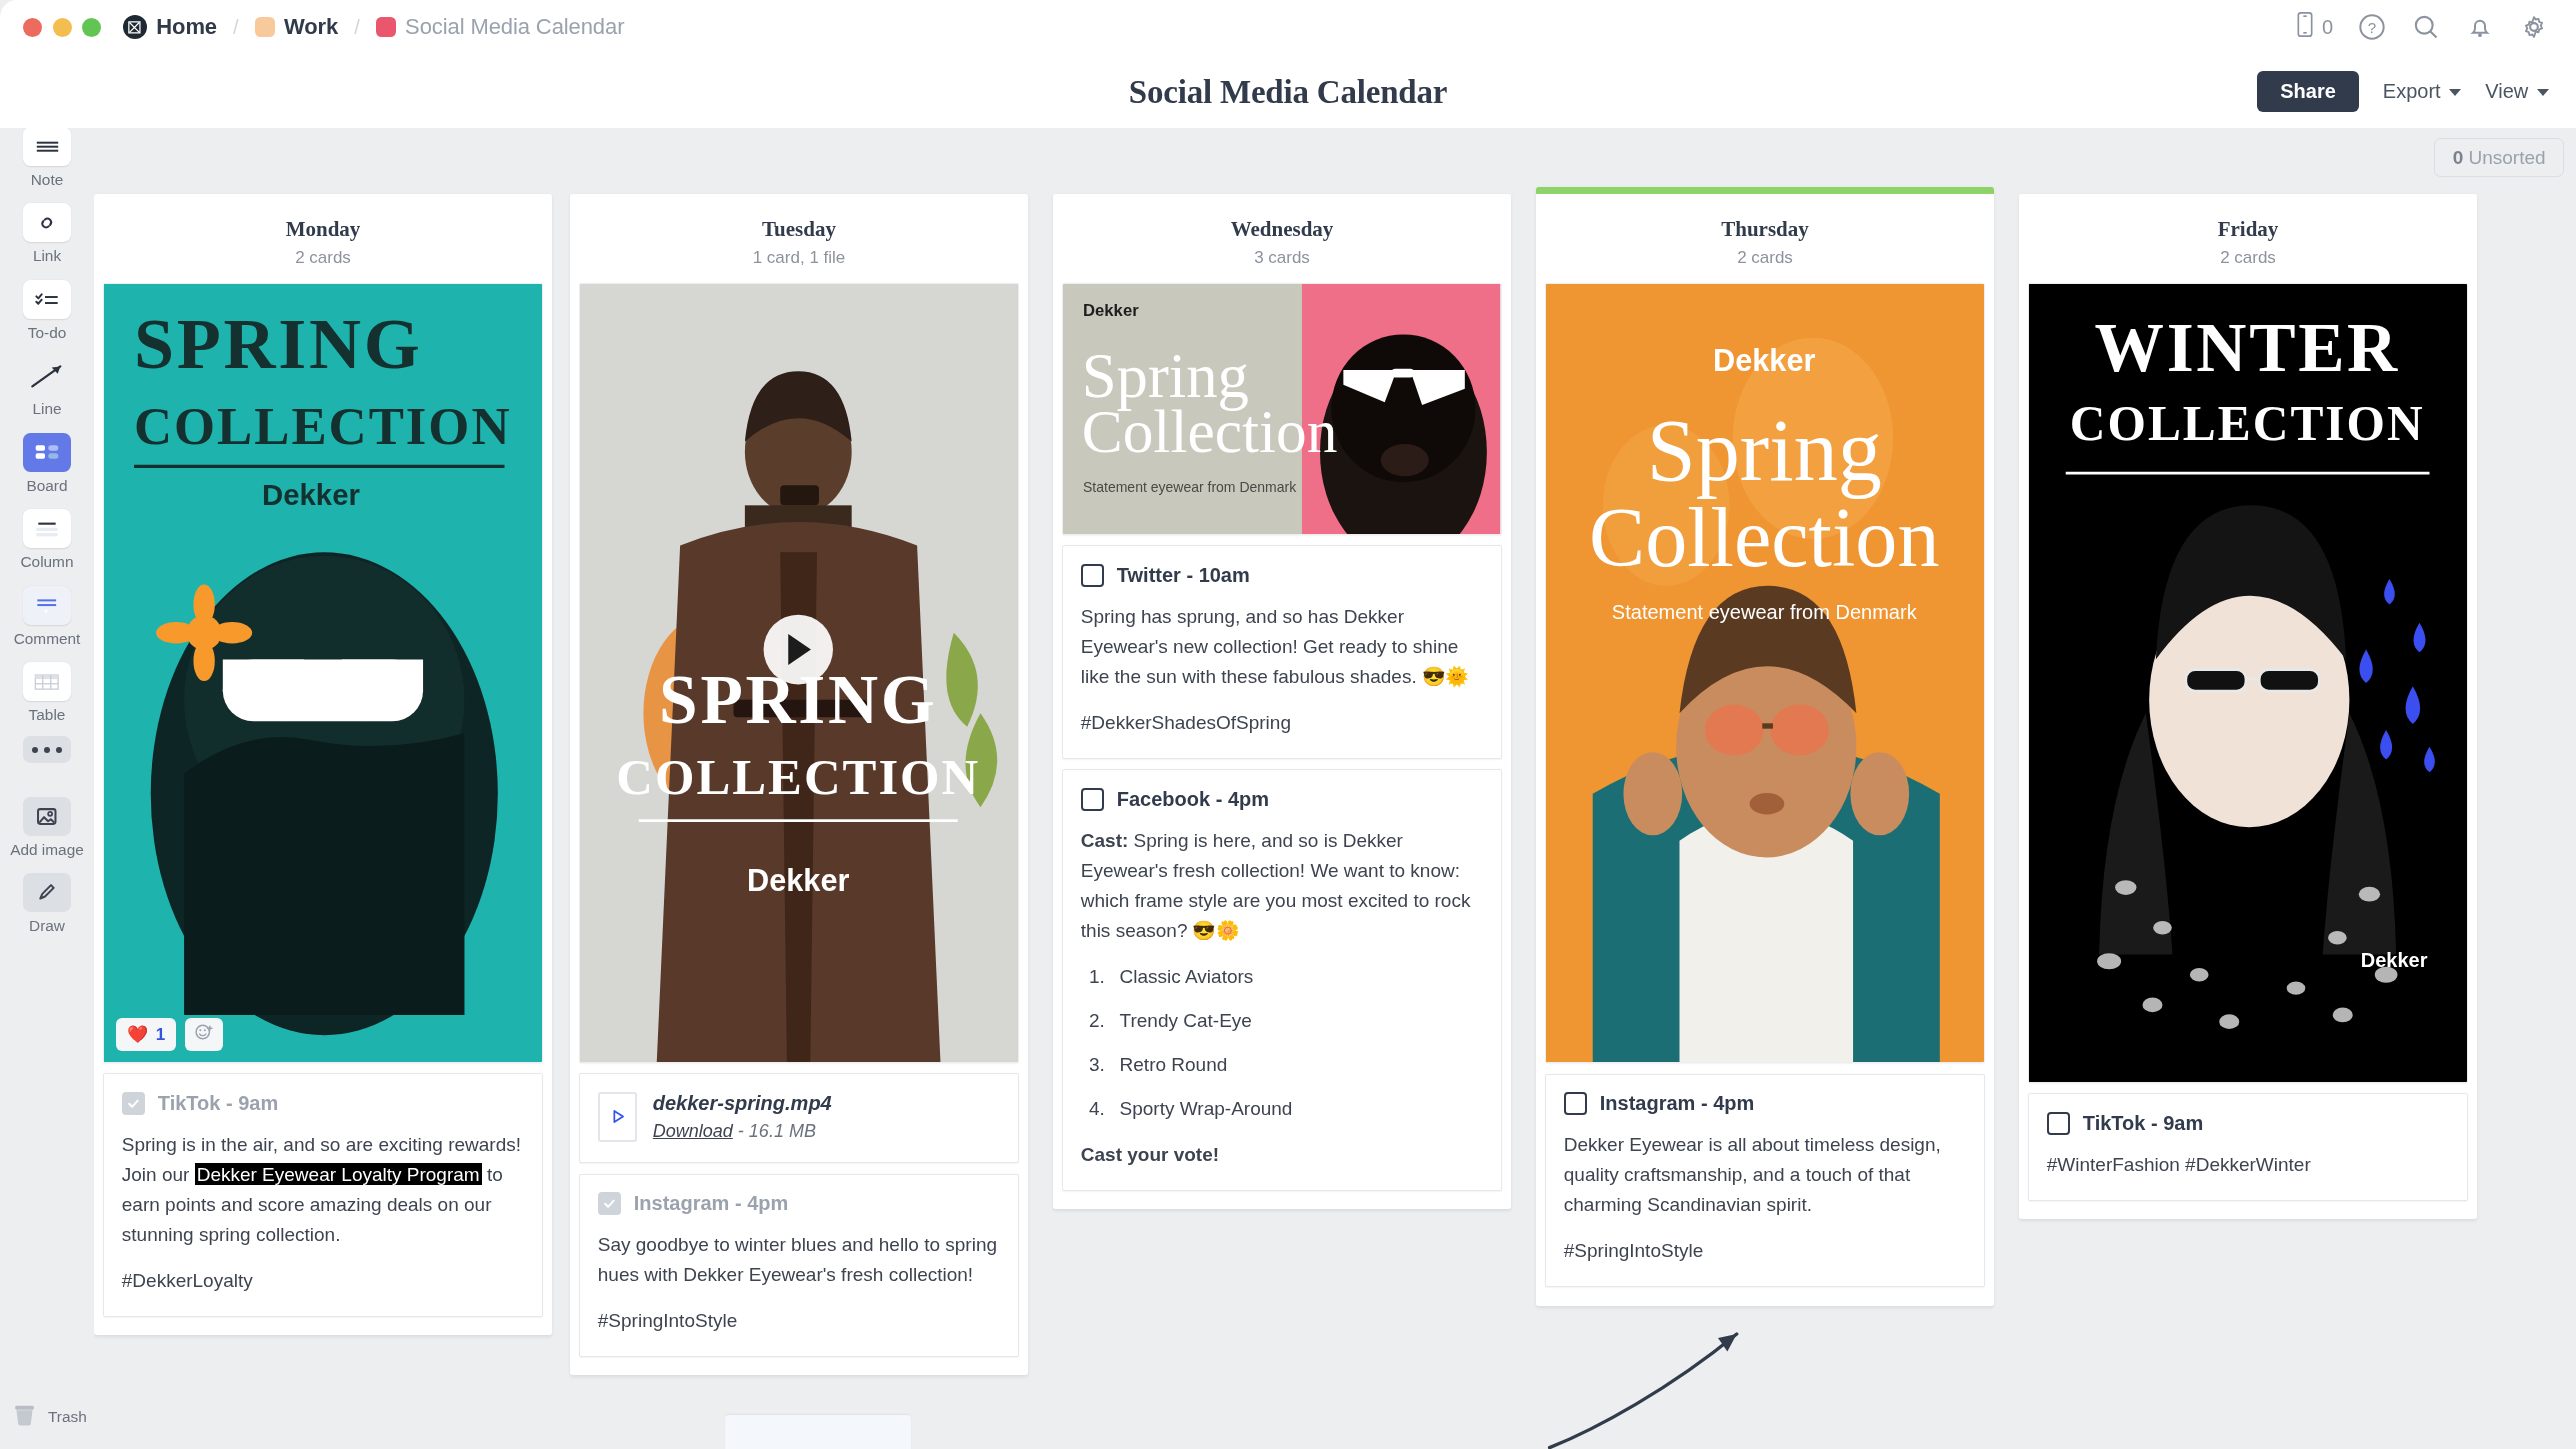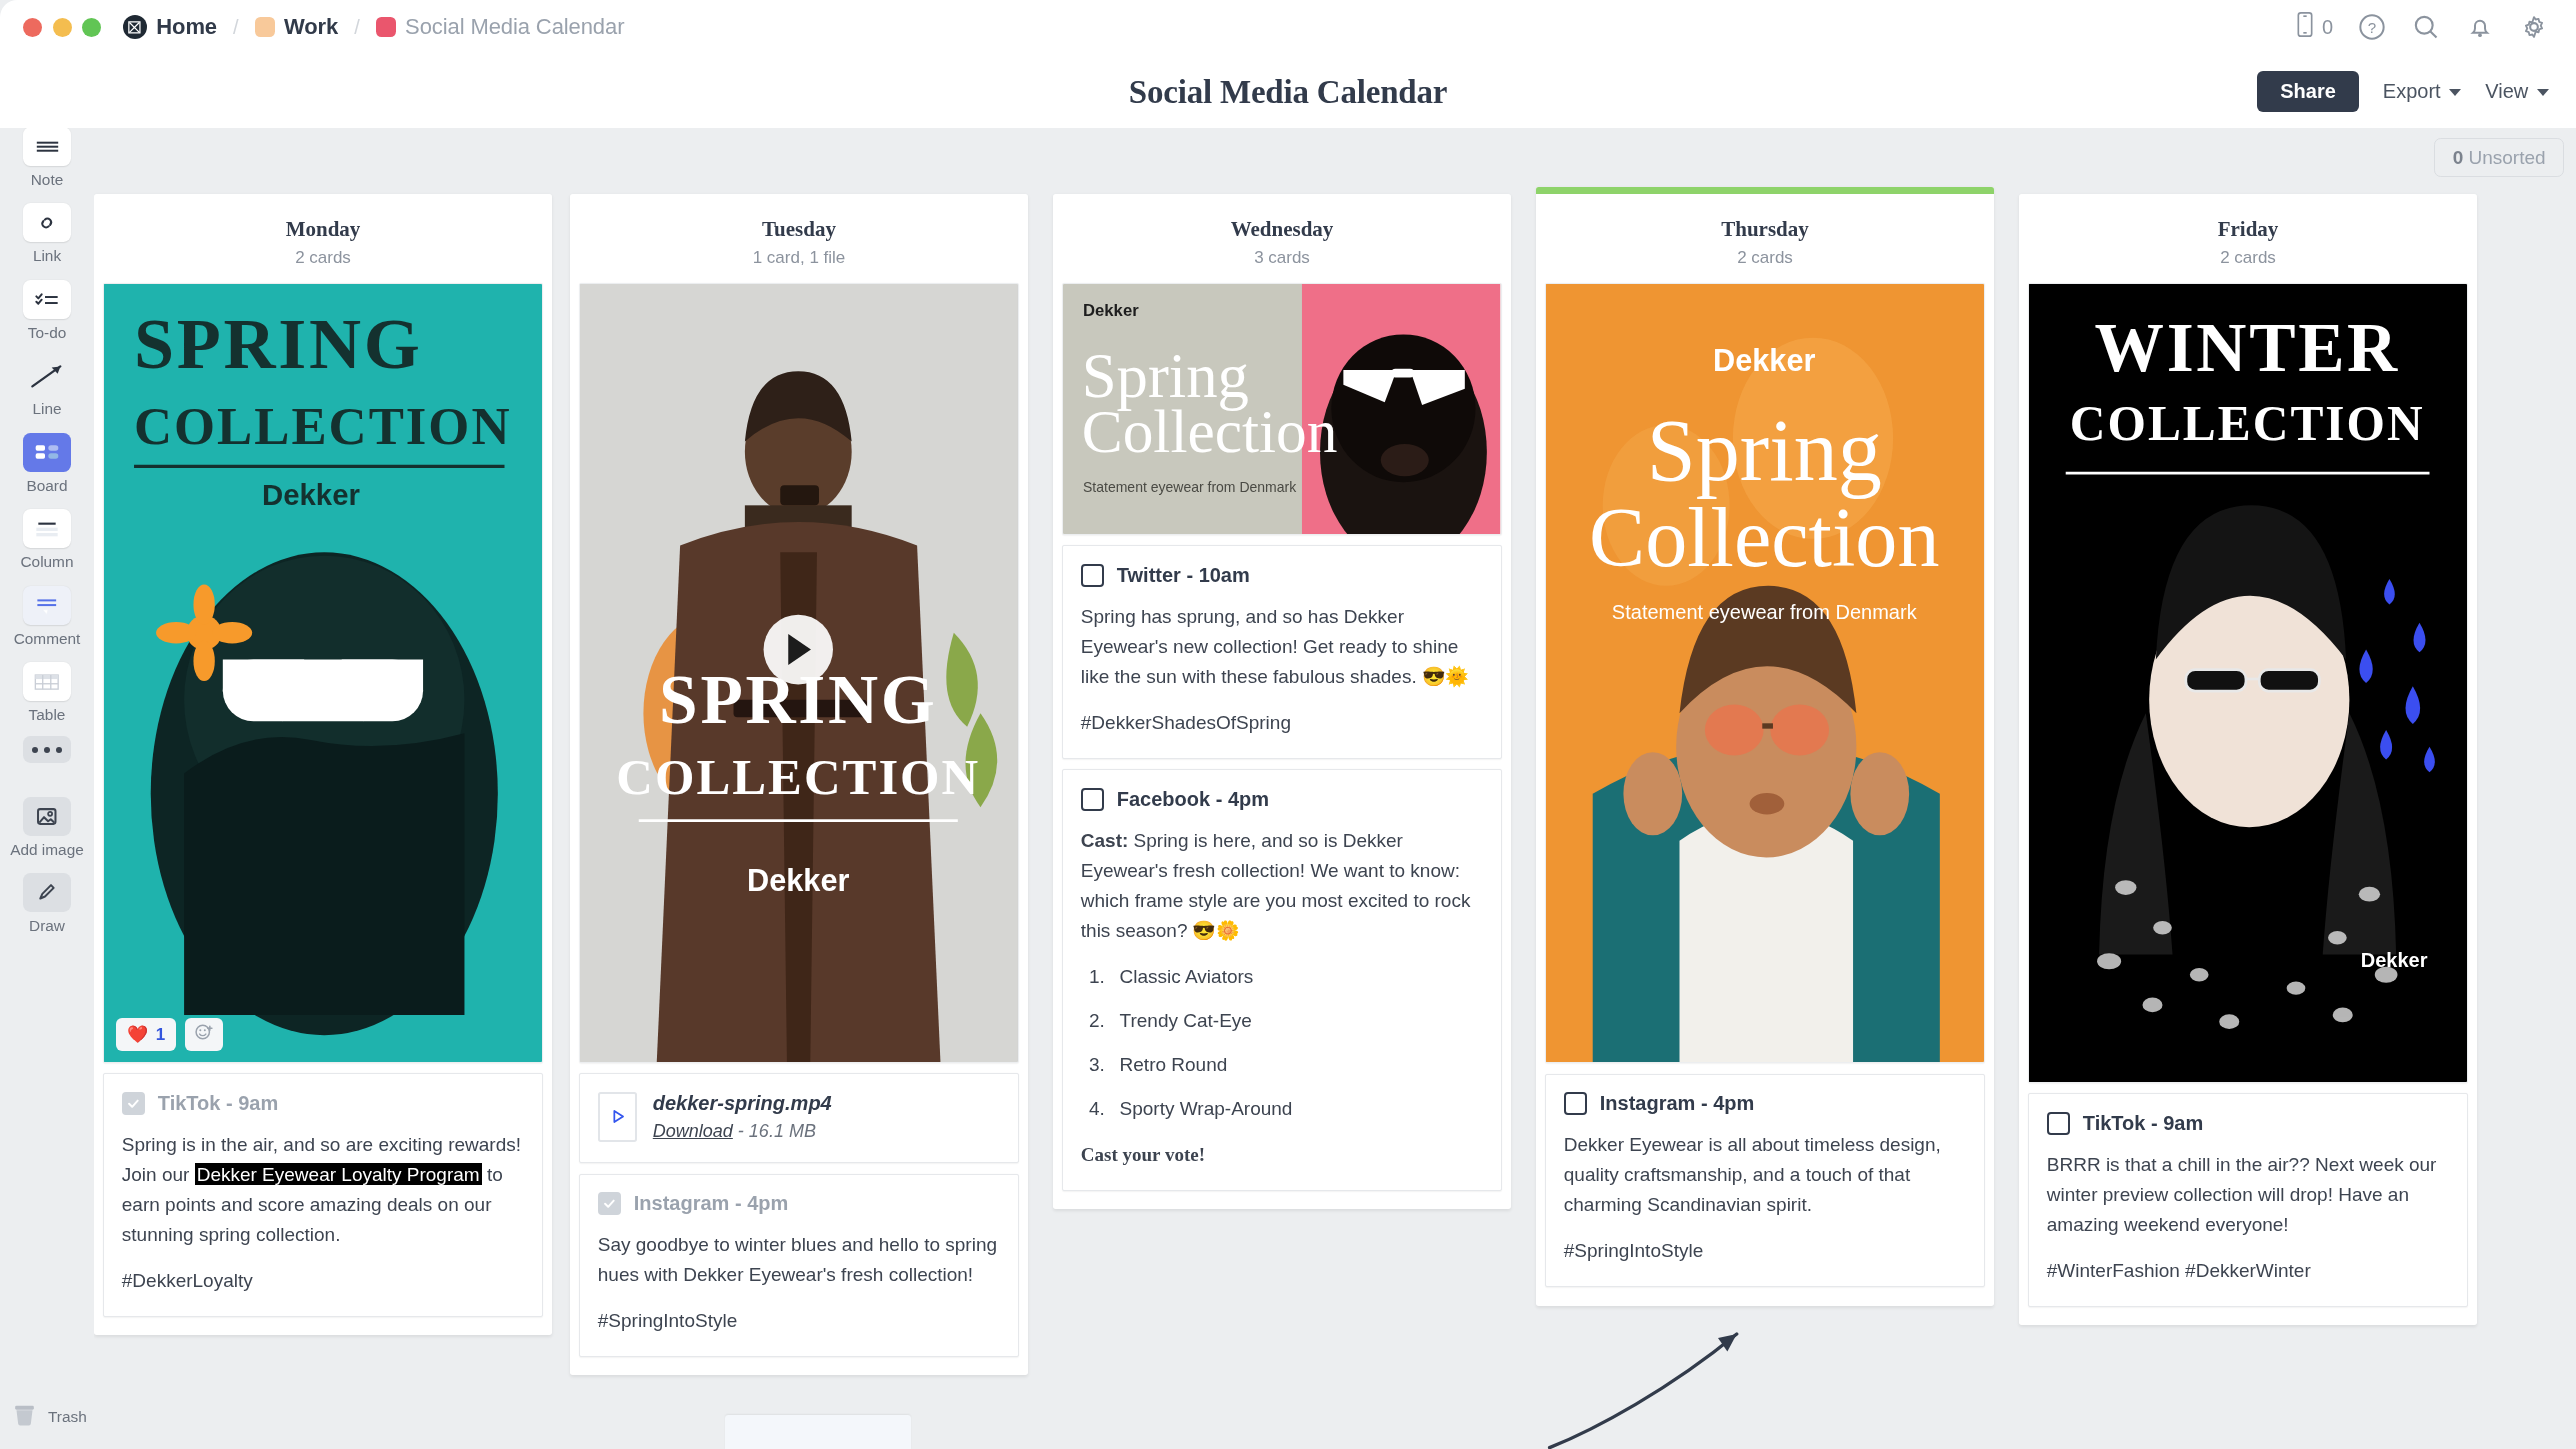--- a/index.html
+++ b/index.html
@@ -541,21 +541,21 @@
         <div class="card-title">Facebook - 4pm</div>
       </div>
       <div class="card-body">
         <p><b>Cast:</b><span> Spring is here, and so is Dekker Eyewear's fresh collection! We want to know: which frame style are you most excited to rock this season? 😎🌼</span></p>
         <ol>
           <li>Classic Aviators</li>
           <li>Trendy Cat-Eye</li>
           <li>Retro Round</li>
           <li>Sporty Wrap-Around</li>
         </ol>
-        <p style="font-weight:bold;font-family:Liberation Serif, serif;">Cast your vote!</p>
+        <p style="font-weight:bold;">Cast your vote!</p>
       </div>
     </div>
   </div>
 
   <div class="col" style="left:1442px;top:60px;">
     <div class="col-accent"></div>
     <div class="col-head">
       <div class="col-title serif">Thursday</div>
       <div class="col-count">2 cards</div>
     </div>
@@ -641,21 +641,20 @@
         </svg>
       </div>
     </div>
 
     <div class="card">
       <div class="card-head">
         <div class="cb"></div>
         <div class="card-title">TikTok - 9am</div>
       </div>
       <div class="card-body">
-        <p>BRRR is that a chill in the air?? Next week our winter preview collection will drop! Have an amazing weekend everyone!</p>
         <p>#WinterFashion #DekkerWinter</p>
       </div>
     </div>
   </div>
 
   <div id="partial-card"></div>
 
   <svg id="arrow-annot" viewBox="0 0 330 190">
     <path d="M20 188 C 90 160, 200 100, 300 18" fill="none" stroke="#323b4b" stroke-width="5" stroke-linecap="round"></path>
     <path d="M300 18 l-28 6 14 20z" fill="#323b4b"></path>

